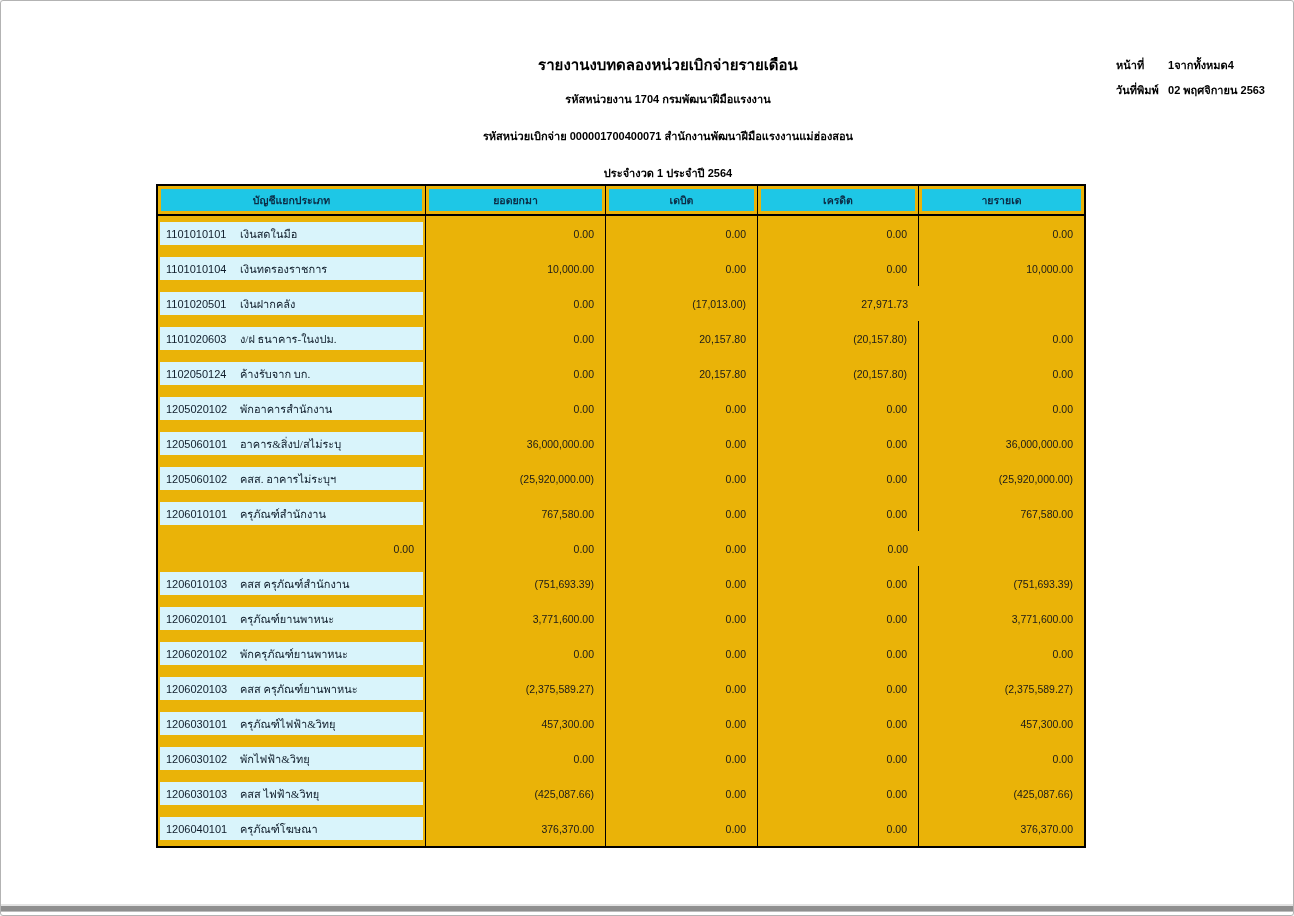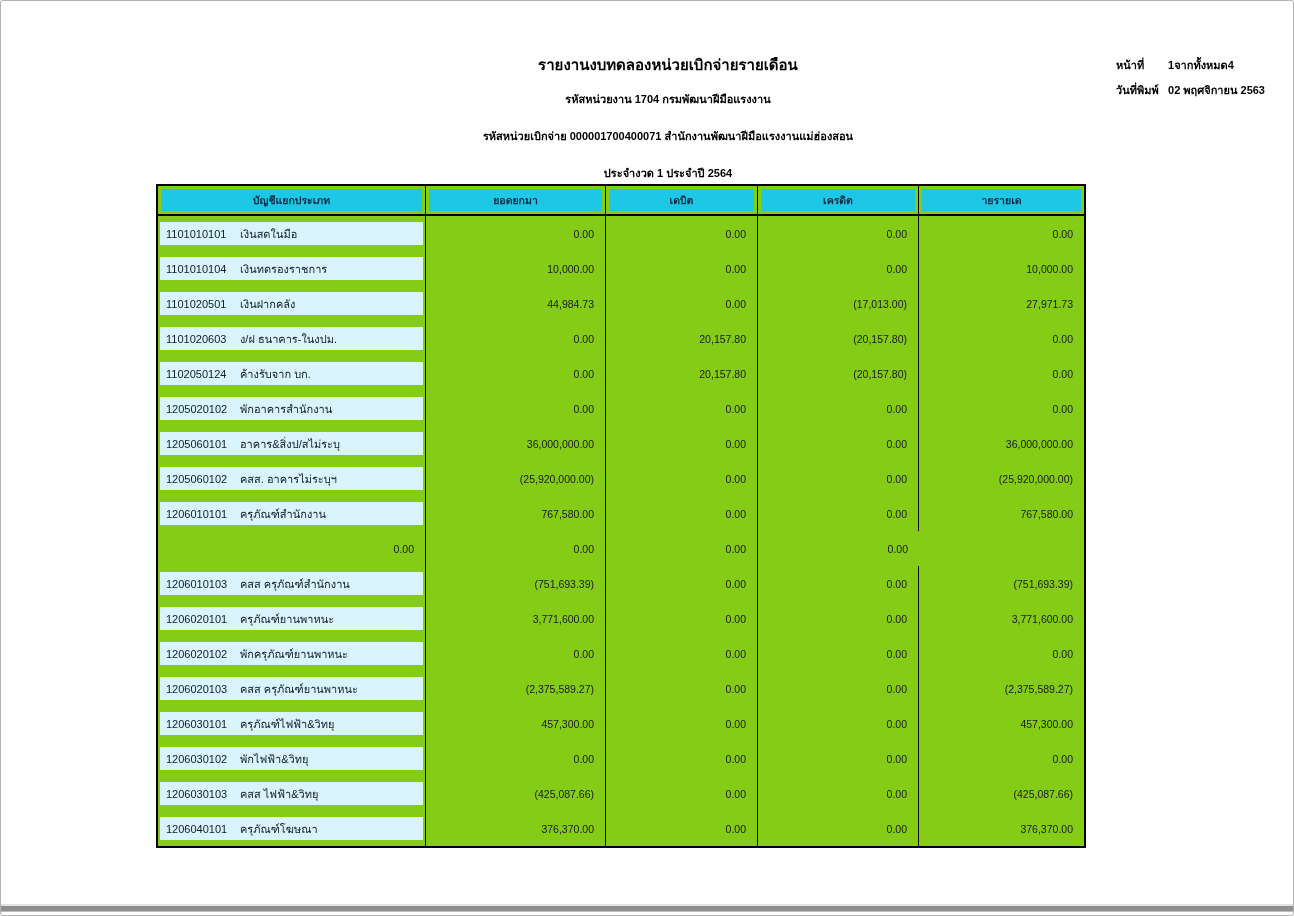--- a/index.html
+++ b/index.html
@@ -33,21 +33,21 @@
     position:absolute;top:55px;right:28px;
     font-size:11px;font-weight:bold;color:#000;
   }
   .page-info-row{display:flex;margin-bottom:7px;align-items:baseline;}
   .page-info-row .lbl{min-width:52px;}
   
   .gl-table{
     position:absolute;top:183px;left:155px;width:930px;
     border:2px solid #000;
     box-sizing:border-box;
-    background:#84cc16;
+    background:#eab308;
   }
   .grid-row{
     display:grid;
     grid-template-columns:268px 180px 152px 161px auto;
   }
   .hdr-row{border-bottom:2px solid #000;}
   .hdr-cell{
     padding:3px;height:22px;box-sizing:content-box;
     border-right:1.5px solid #000;
   }
@@ -65,21 +65,21 @@
     overflow:hidden;
   }
   .body-cell:last-child{border-right:none;}
   .acct-band{
     background:var(--row-band-bg,#D9F4FB);
     height:23px;margin:0 2px;flex:1;
     display:flex;align-items:center;
     font-size:11px;color:#101d2b;
   }
   .acct-code{margin-left:6px;width:74px;flex:none;}
-  .acct-name{flex:1;white-space:nowrap;}
+  .acct-name{flex:1;white-space:nowrap;font-family:Liberation Serif, serif;}
   .num{
     justify-content:flex-end;
     font-size:10.5px;color:#1a1a1a;
     padding-right:11px;
   }
   
   .bottom-bar{
     position:absolute;left:0;right:0;bottom:3px;height:8px;
     background:linear-gradient(to bottom,#e3e3e3 0 30%,#8f8f8f 30% 82%,#bdbdbd 82%);
   }
@@ -154,21 +154,20 @@
     <div class="body-cell num">10,000.00</div>
   </div>
 
   <div class="grid-row body-row">
     <div class="body-cell">
       <div class="acct-band">
         <span class="acct-code">1101020501</span>
         <span class="acct-name">เงินฝากคลัง</span>
       </div>
     </div>
-    <div class="body-cell num">44,984.73</div>
     <div class="body-cell num">0.00</div>
     <div class="body-cell num">(17,013.00)</div>
     <div class="body-cell num">27,971.73</div>
   </div>
 
   <div class="grid-row body-row">
     <div class="body-cell">
       <div class="acct-band">
         <span class="acct-code">1101020603</span>
         <span class="acct-name">ง/ฝ ธนาคาร-ในงปม.</span>

